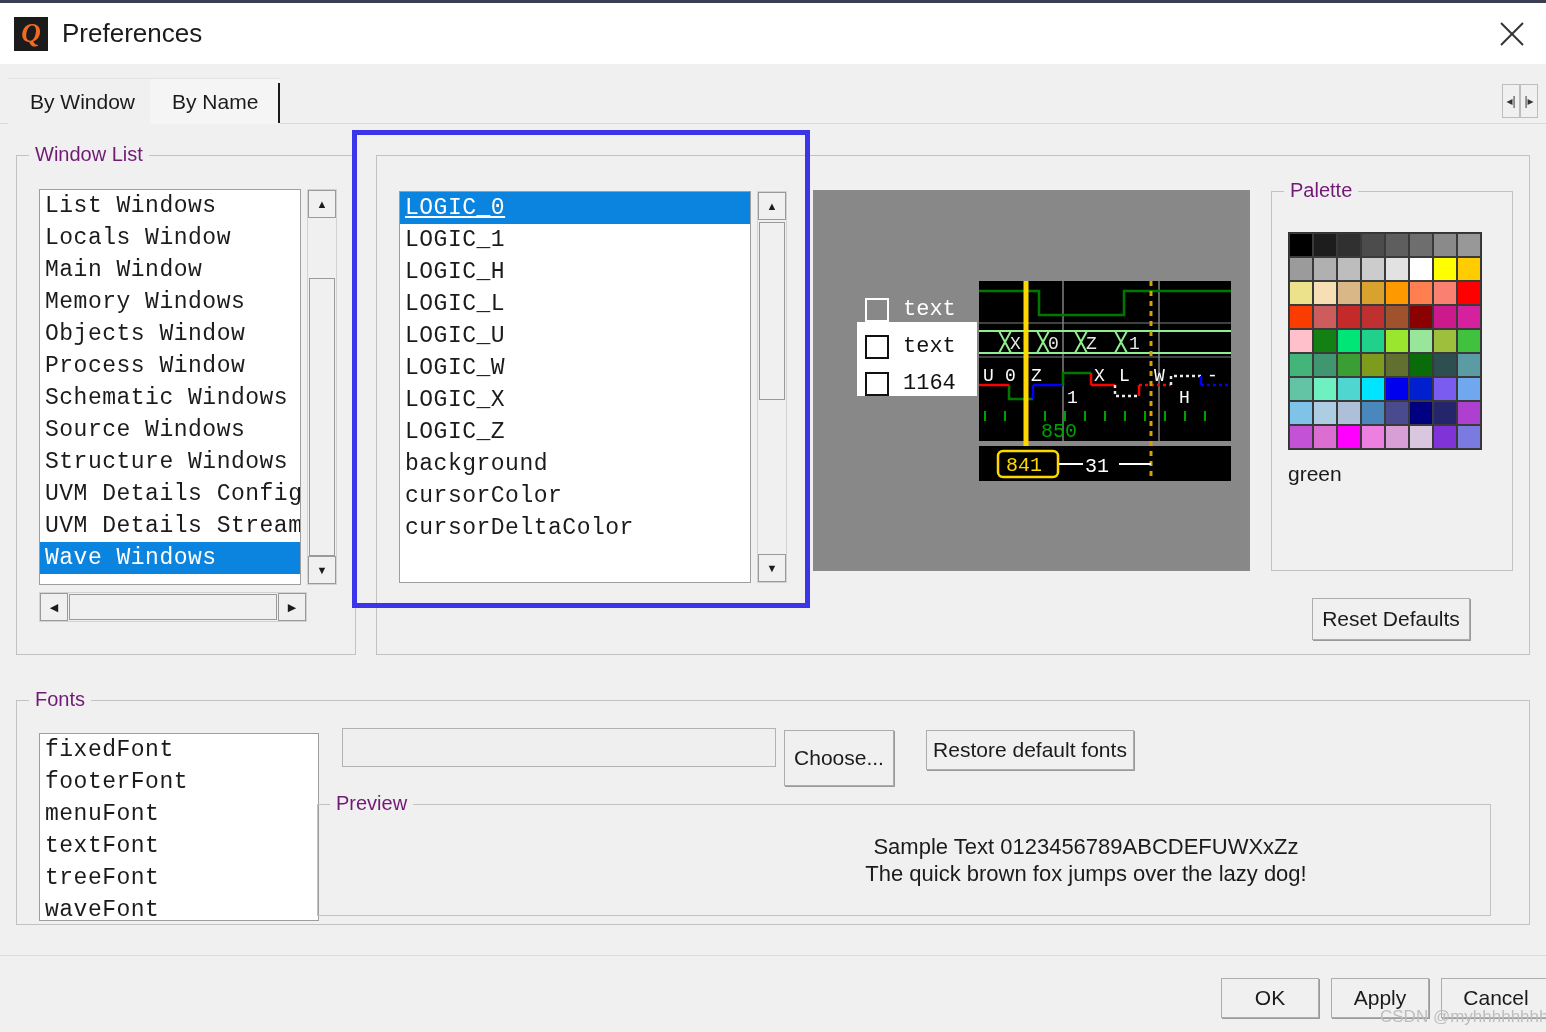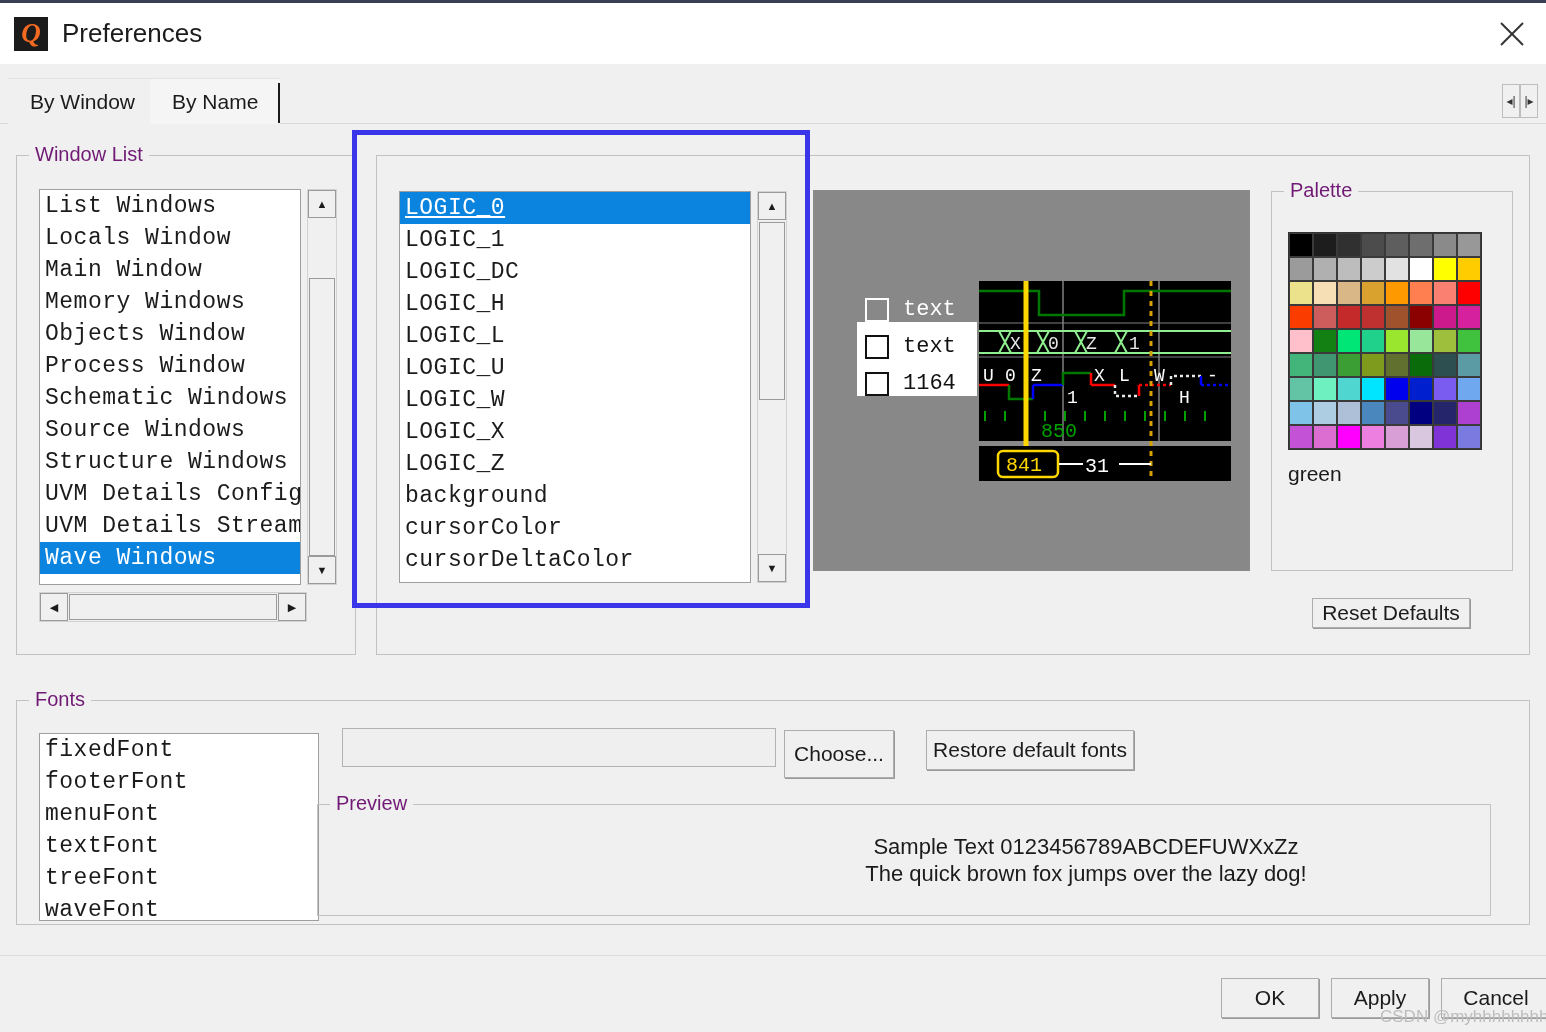--- a/index.html
+++ b/index.html
@@ -183,22 +183,22 @@
   }
 
   
   .btn {
     background: #f0f0f0; border: 1px solid #adadad;
     box-shadow: 1px 1px 0 #9a9a9a;
     font-size: 21px; color: #1b1b1b;
     display: flex; align-items: center; justify-content: center;
     cursor: pointer; font-family: "Liberation Sans", sans-serif;
   }
-  #reset-defaults-btn { position: absolute; left: 1311px; top: 597px; width: 158px; height: 30px; }
-  #choose-btn { position: absolute; left: 783px; top: 729px; width: 110px; height: 48px; }
+  #reset-defaults-btn { position: absolute; left: 1311px; top: 597px; width: 158px; height: 42px; }
+  #choose-btn { position: absolute; left: 783px; top: 729px; width: 110px; height: 56px; }
   #restore-fonts-btn { position: absolute; left: 925px; top: 729px; width: 208px; height: 40px; }
 
   #font-name-field {
     position: absolute; left: 341px; top: 727px; width: 434px; height: 39px;
     background: #efefef; border: 1px solid #b3b3b3;
   }
 
   #preview-text {
     position: absolute; left: 378px; top: 28px; width: 780px;
     text-align: center; font-size: 22px; color: #1b1b1b; line-height: 27px;
@@ -275,21 +275,20 @@
     <div class="sb-thumb" style="flex:1;margin:1px;"></div>
     <div class="sb-btn">▶</div>
   </div>
 </div>
 
 <div class="groupbox" id="color-scheme-group">
 
   <div class="listbox" id="scheme-listbox">
     <div class="item sel underlined">LOGIC_0</div>
     <div class="item">LOGIC_1</div>
-    <div class="item">LOGIC_DC</div>
     <div class="item">LOGIC_H</div>
     <div class="item">LOGIC_L</div>
     <div class="item">LOGIC_U</div>
     <div class="item">LOGIC_W</div>
     <div class="item">LOGIC_X</div>
     <div class="item">LOGIC_Z</div>
     <div class="item">background</div>
     <div class="item">cursorColor</div>
     <div class="item">cursorDeltaColor</div>
   </div>

